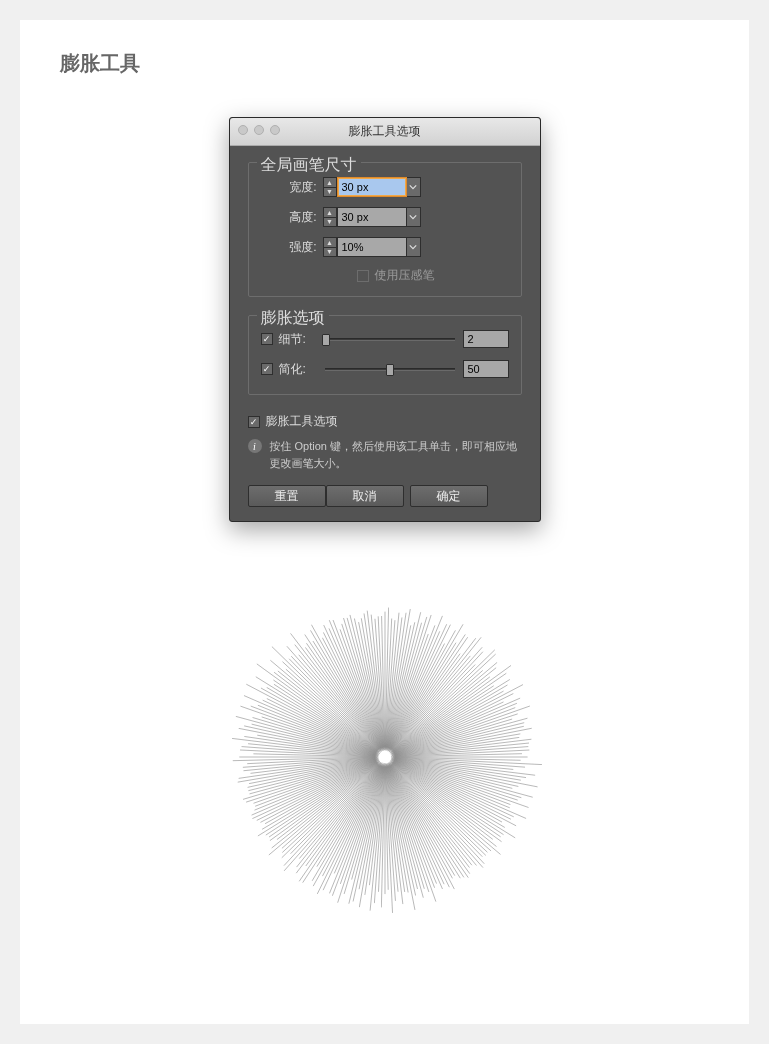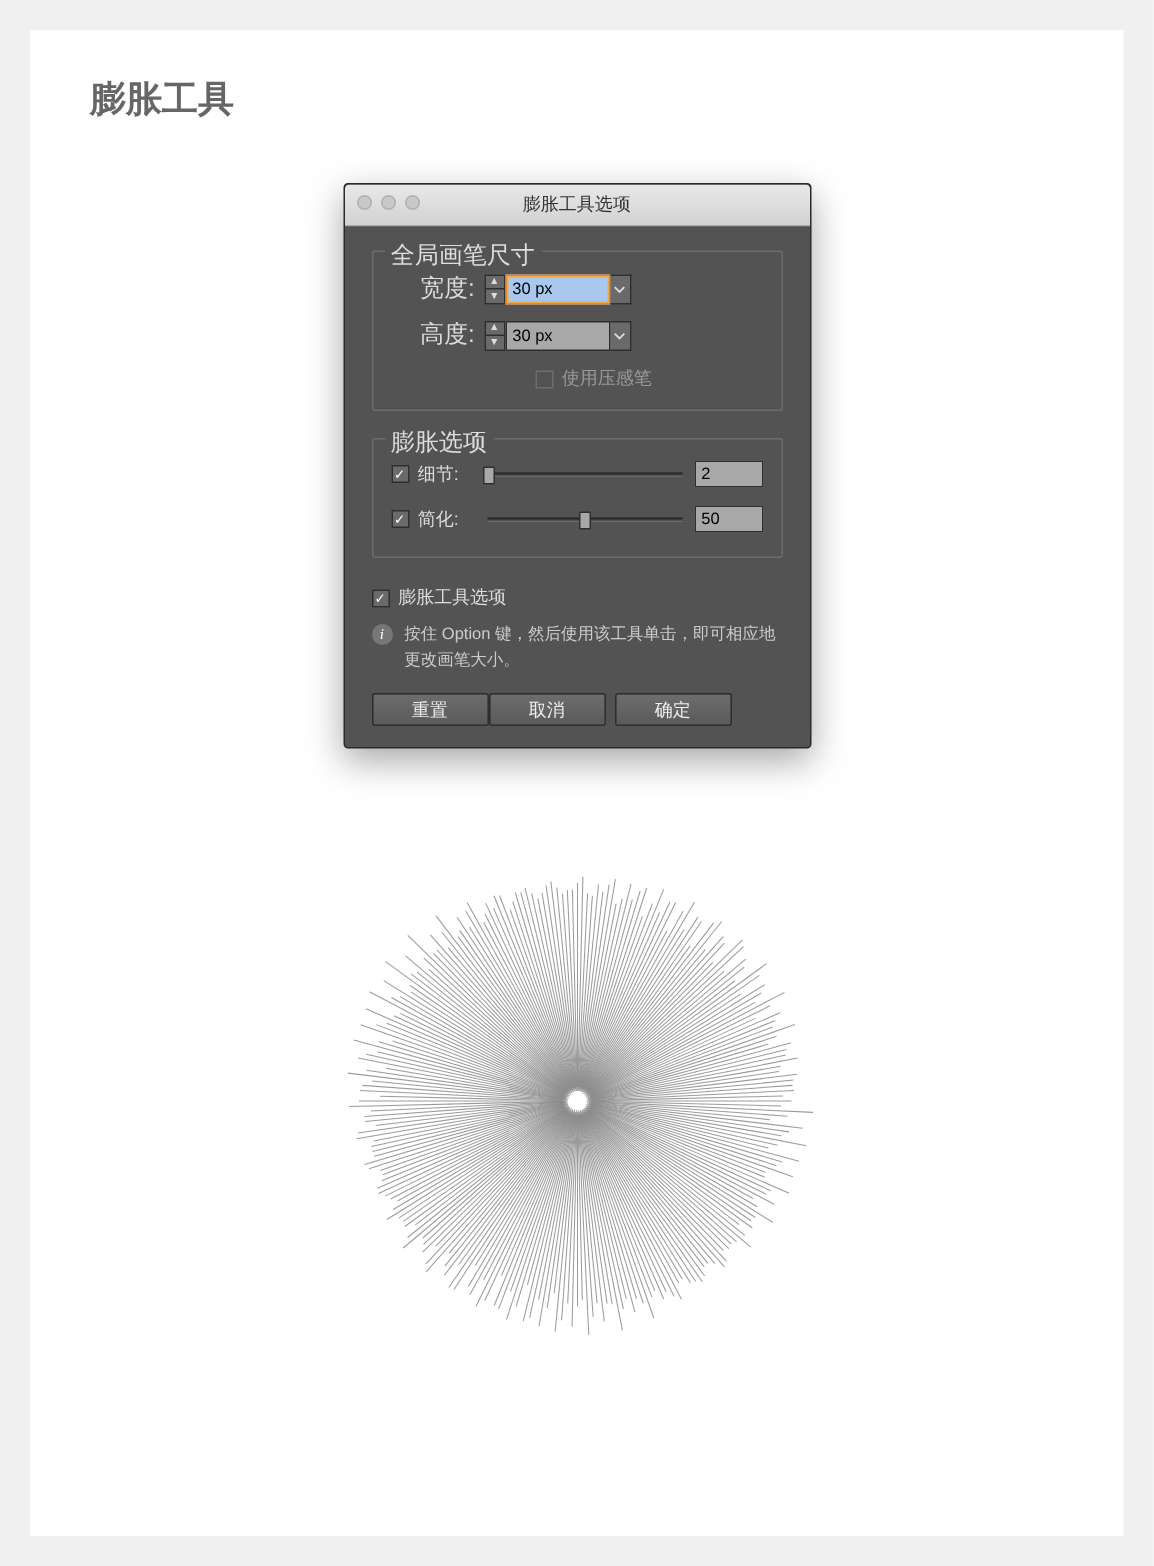--- a/index.html
+++ b/index.html
@@ -1,33 +1,33 @@
 <!DOCTYPE html>
 <html><head>
 <meta charset="utf-8">
 <style>
   * { box-sizing: border-box; margin: 0; padding: 0; }
   html, body { width: 769px; height: 1044px; }
   body { background: #f0f0f0; font-family: "Helvetica Neue", Arial, sans-serif; font-size: 12px; color: #333; }
   .page { background: #fff; margin: 20px; padding: 30px 40px 40px 40px; min-height: 1004px; position: relative; }
-  .heading { font-size: 24px; font-weight: 700; color: #666; margin-bottom: 40px; }
+  .heading { font-size: 20px; font-weight: 700; color: #666; margin-bottom: 40px; }
 
   .dialog { width: 312px; margin: 0 auto; background: #535353; border: 1px solid #2a2a2a; border-radius: 3px; box-shadow: 0 8px 24px rgba(0,0,0,0.35); color: #ddd; }
   .dialog-titlebar { height: 28px; background: linear-gradient(#e8e8e8,#d2d2d2); border-bottom: 1px solid #aaa; border-radius: 3px 3px 0 0; display:flex; align-items:center; justify-content:center; position:relative; }
   .tb-dots { position:absolute; left:8px; top:7px; display:flex; gap:6px; }
   .tb-dot { width:10px; height:10px; border-radius:50%; background:#c9c9c9; border:1px solid #b0b0b0; }
   .dialog-title { font-size: 12px; color:#333; }
 
   .dialog-body { padding: 16px 18px 14px 18px; }
 
   .fieldset { border:1px solid #6d6d6d; border-radius:2px; padding: 14px 12px 12px 12px; position:relative; margin-bottom:18px; }
   .fieldset-legend { position:absolute; top:-8px; left:8px; background:#535353; padding:0 4px; font-size:16px; color:#ddd; }
 
   .row { display:flex; align-items:center; margin-bottom:10px; }
-  .row-label { width:56px; text-align:right; margin-right:6px; color:#ddd; font-size:16px; }
+  .row-label { width:56px; text-align:right; margin-right:6px; color:#ddd; font-size:12px; }
 
   .stepper { width:14px; height:20px; display:flex; flex-direction:column; border:1px solid #2e2e2e; background:#6a6a6a; }
   .stepper div { flex:1; display:flex; align-items:center; justify-content:center; font-size:7px; color:#ddd; cursor:pointer; }
   .stepper div:first-child { border-bottom:1px solid #2e2e2e; }
 
   .text-input { width:70px; height:20px; border:1px solid #2e2e2e; background:#a8a8a8; color:#000; font-size:11px; padding:0 4px; }
   .text-input.focused { background:#a9c8ee; border:1px solid #e08a2a; box-shadow: inset 0 0 0 1px #f0a94a; }
   .dropdown-btn { width:14px; height:20px; border:1px solid #2e2e2e; border-left:none; background:#6a6a6a; display:flex; align-items:center; justify-content:center; cursor:pointer; }
   .dropdown-btn svg { width:8px; height:8px; }
 
@@ -98,20 +98,33 @@
             </div>
           <input class="text-input" value="30 px" style="">
           <div class="dropdown-btn">
               <svg viewBox="0 0 10 10">
                 <path d="M1 3 L5 7 L9 3" fill="none" stroke="#ddd" stroke-width="1.5"></path>
               </svg>
             </div>
         </div>
 
 
+        <div class="row">
+          <div class="row-label">强度:</div>
+          <div class="stepper">
+              <div>▲</div>
+              <div>▼</div>
+            </div>
+          <input class="text-input" value="10%" style="">
+          <div class="dropdown-btn">
+              <svg viewBox="0 0 10 10">
+                <path d="M1 3 L5 7 L9 3" fill="none" stroke="#ddd" stroke-width="1.5"></path>
+              </svg>
+            </div>
+        </div>
 
         <div class="checkbox-row disabled">
           <div class="cb transparent"></div>
           <span>使用压感笔</span>
         </div>
       </div>
 
       <div class="fieldset">
         <div class="fieldset-legend">膨胀选项</div>
 

